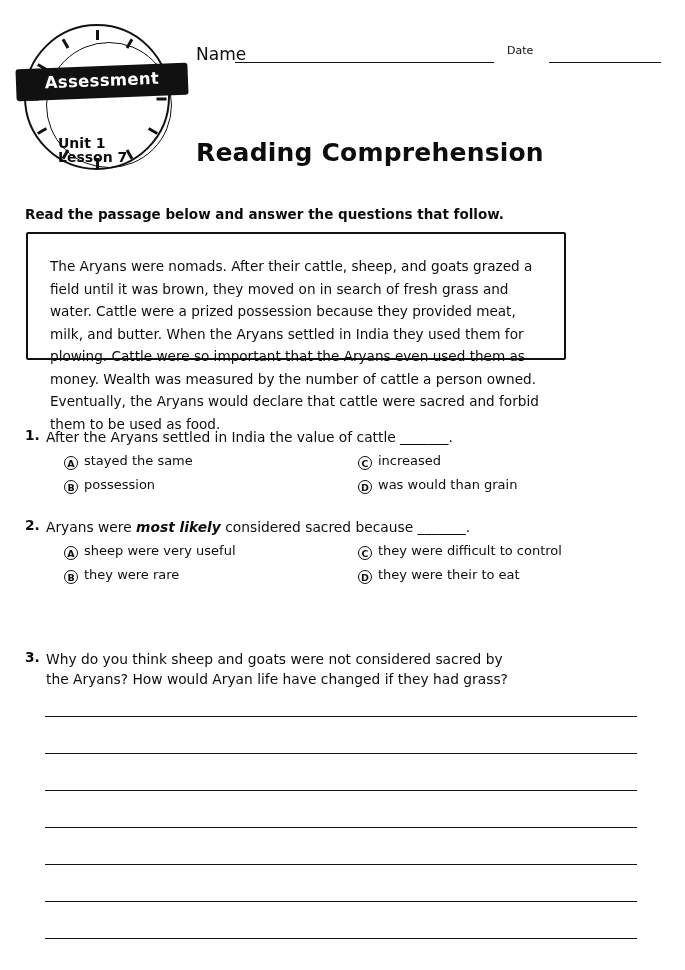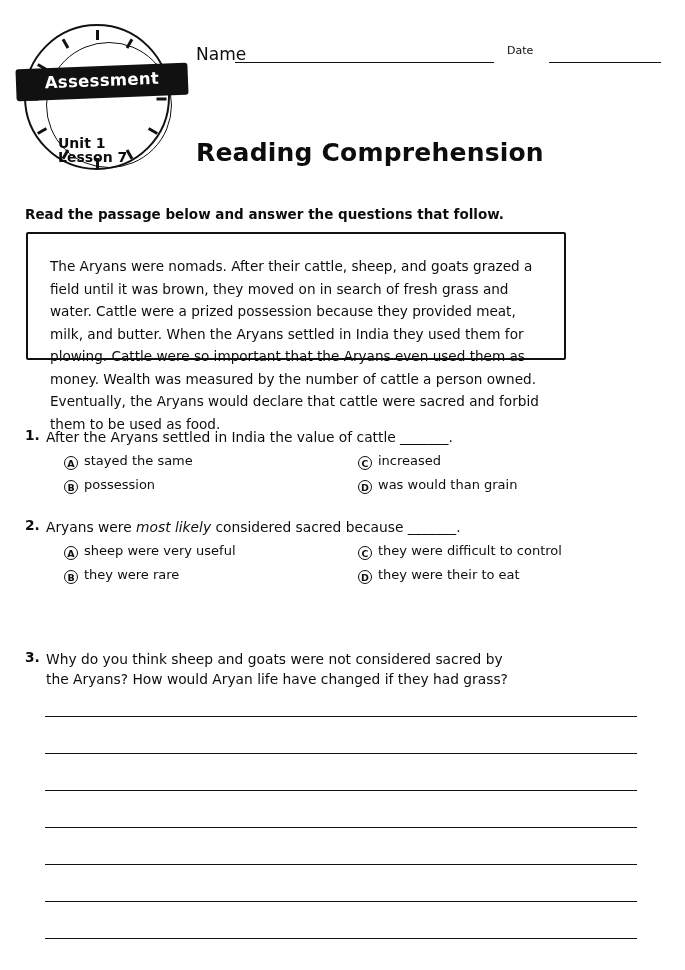--- a/index.html
+++ b/index.html
@@ -187,21 +187,21 @@
   .q-text {
     position: absolute;
     left: 21px;
     top: 0;
     font-size: 13.8px;
     line-height: 20px;
     width: 560px;
   }
   .q-text em {
     font-style: italic;
-    font-weight: normal;
+    font-weight: bold;
   }
 
   .choices {
     position: absolute;
     left: 21px;
     top: 26px;
     width: 560px;
   }
   .choice {
     position: absolute;

